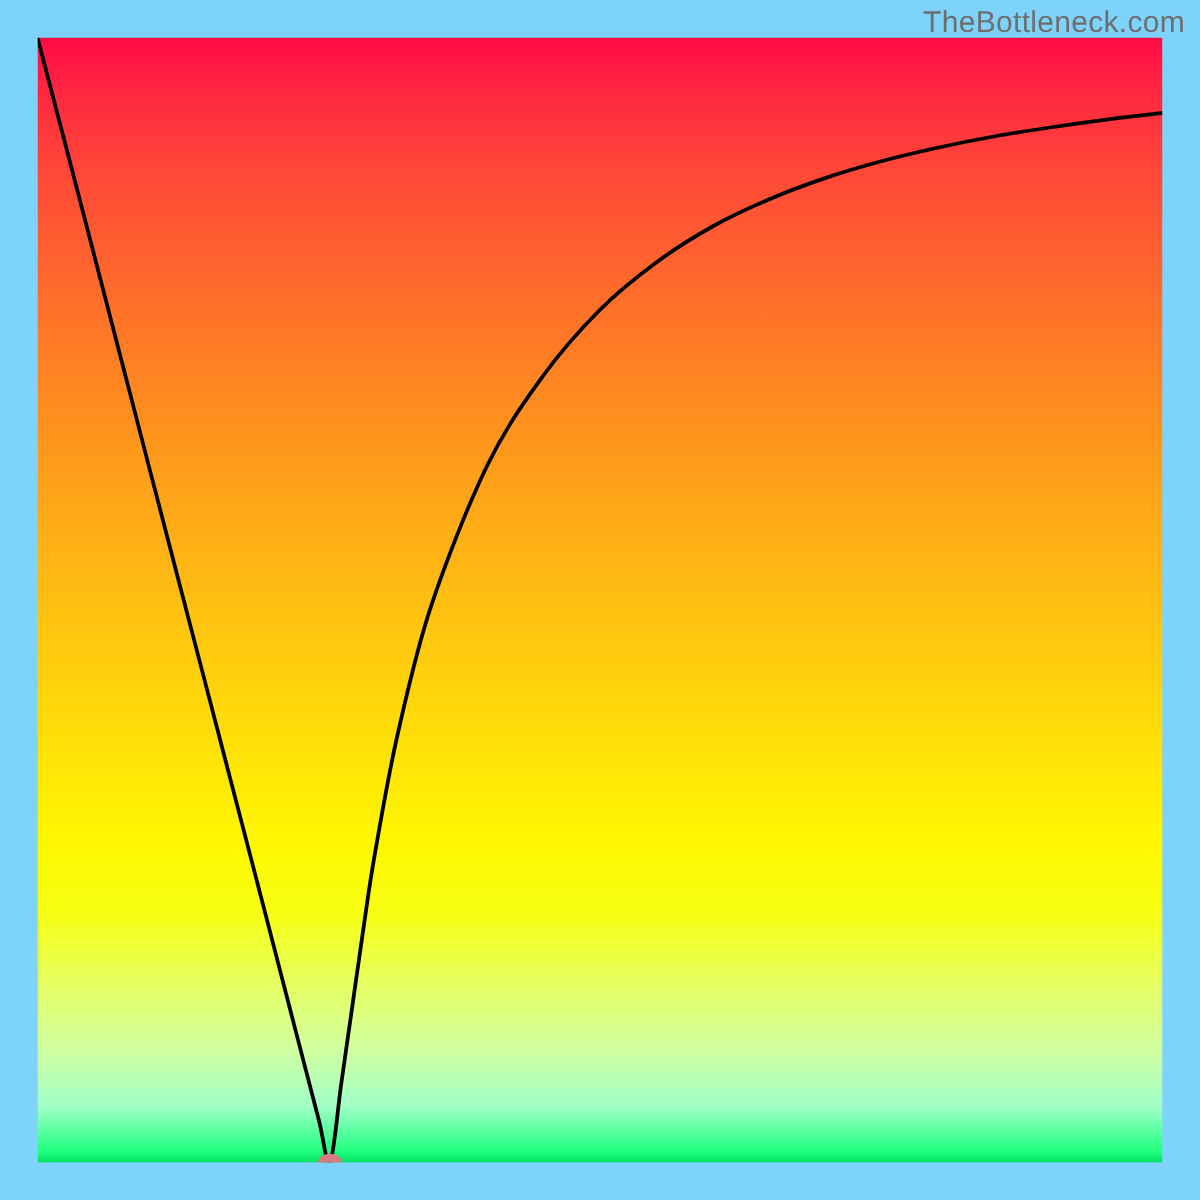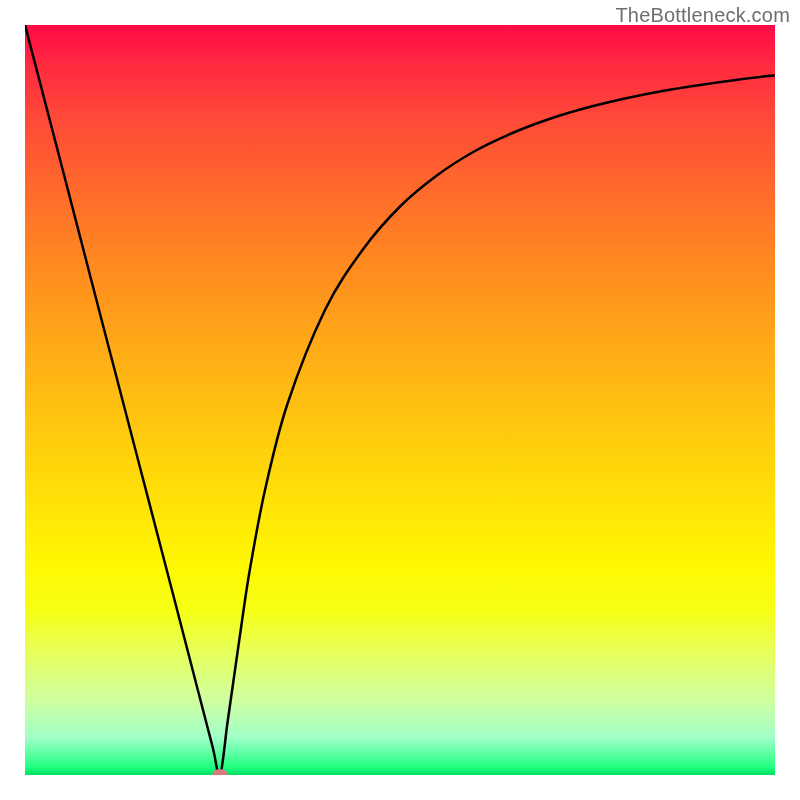--- a/index.html
+++ b/index.html
@@ -7,21 +7,21 @@
     padding: 0;
     width: 800px;
     height: 800px;
     overflow: hidden;
     background: #000;
     font-family: Arial, Helvetica, sans-serif;
   }
   .frame {
     position: absolute;
     inset: 0;
-    background: #ffffff;
+    background: #7dd3fc;
   }
   .plot-area {
     position: absolute;
     left: 25px;
     top: 25px;
     width: 750px;
     height: 750px;
     overflow: hidden;
   }
   .gradient-bg {

